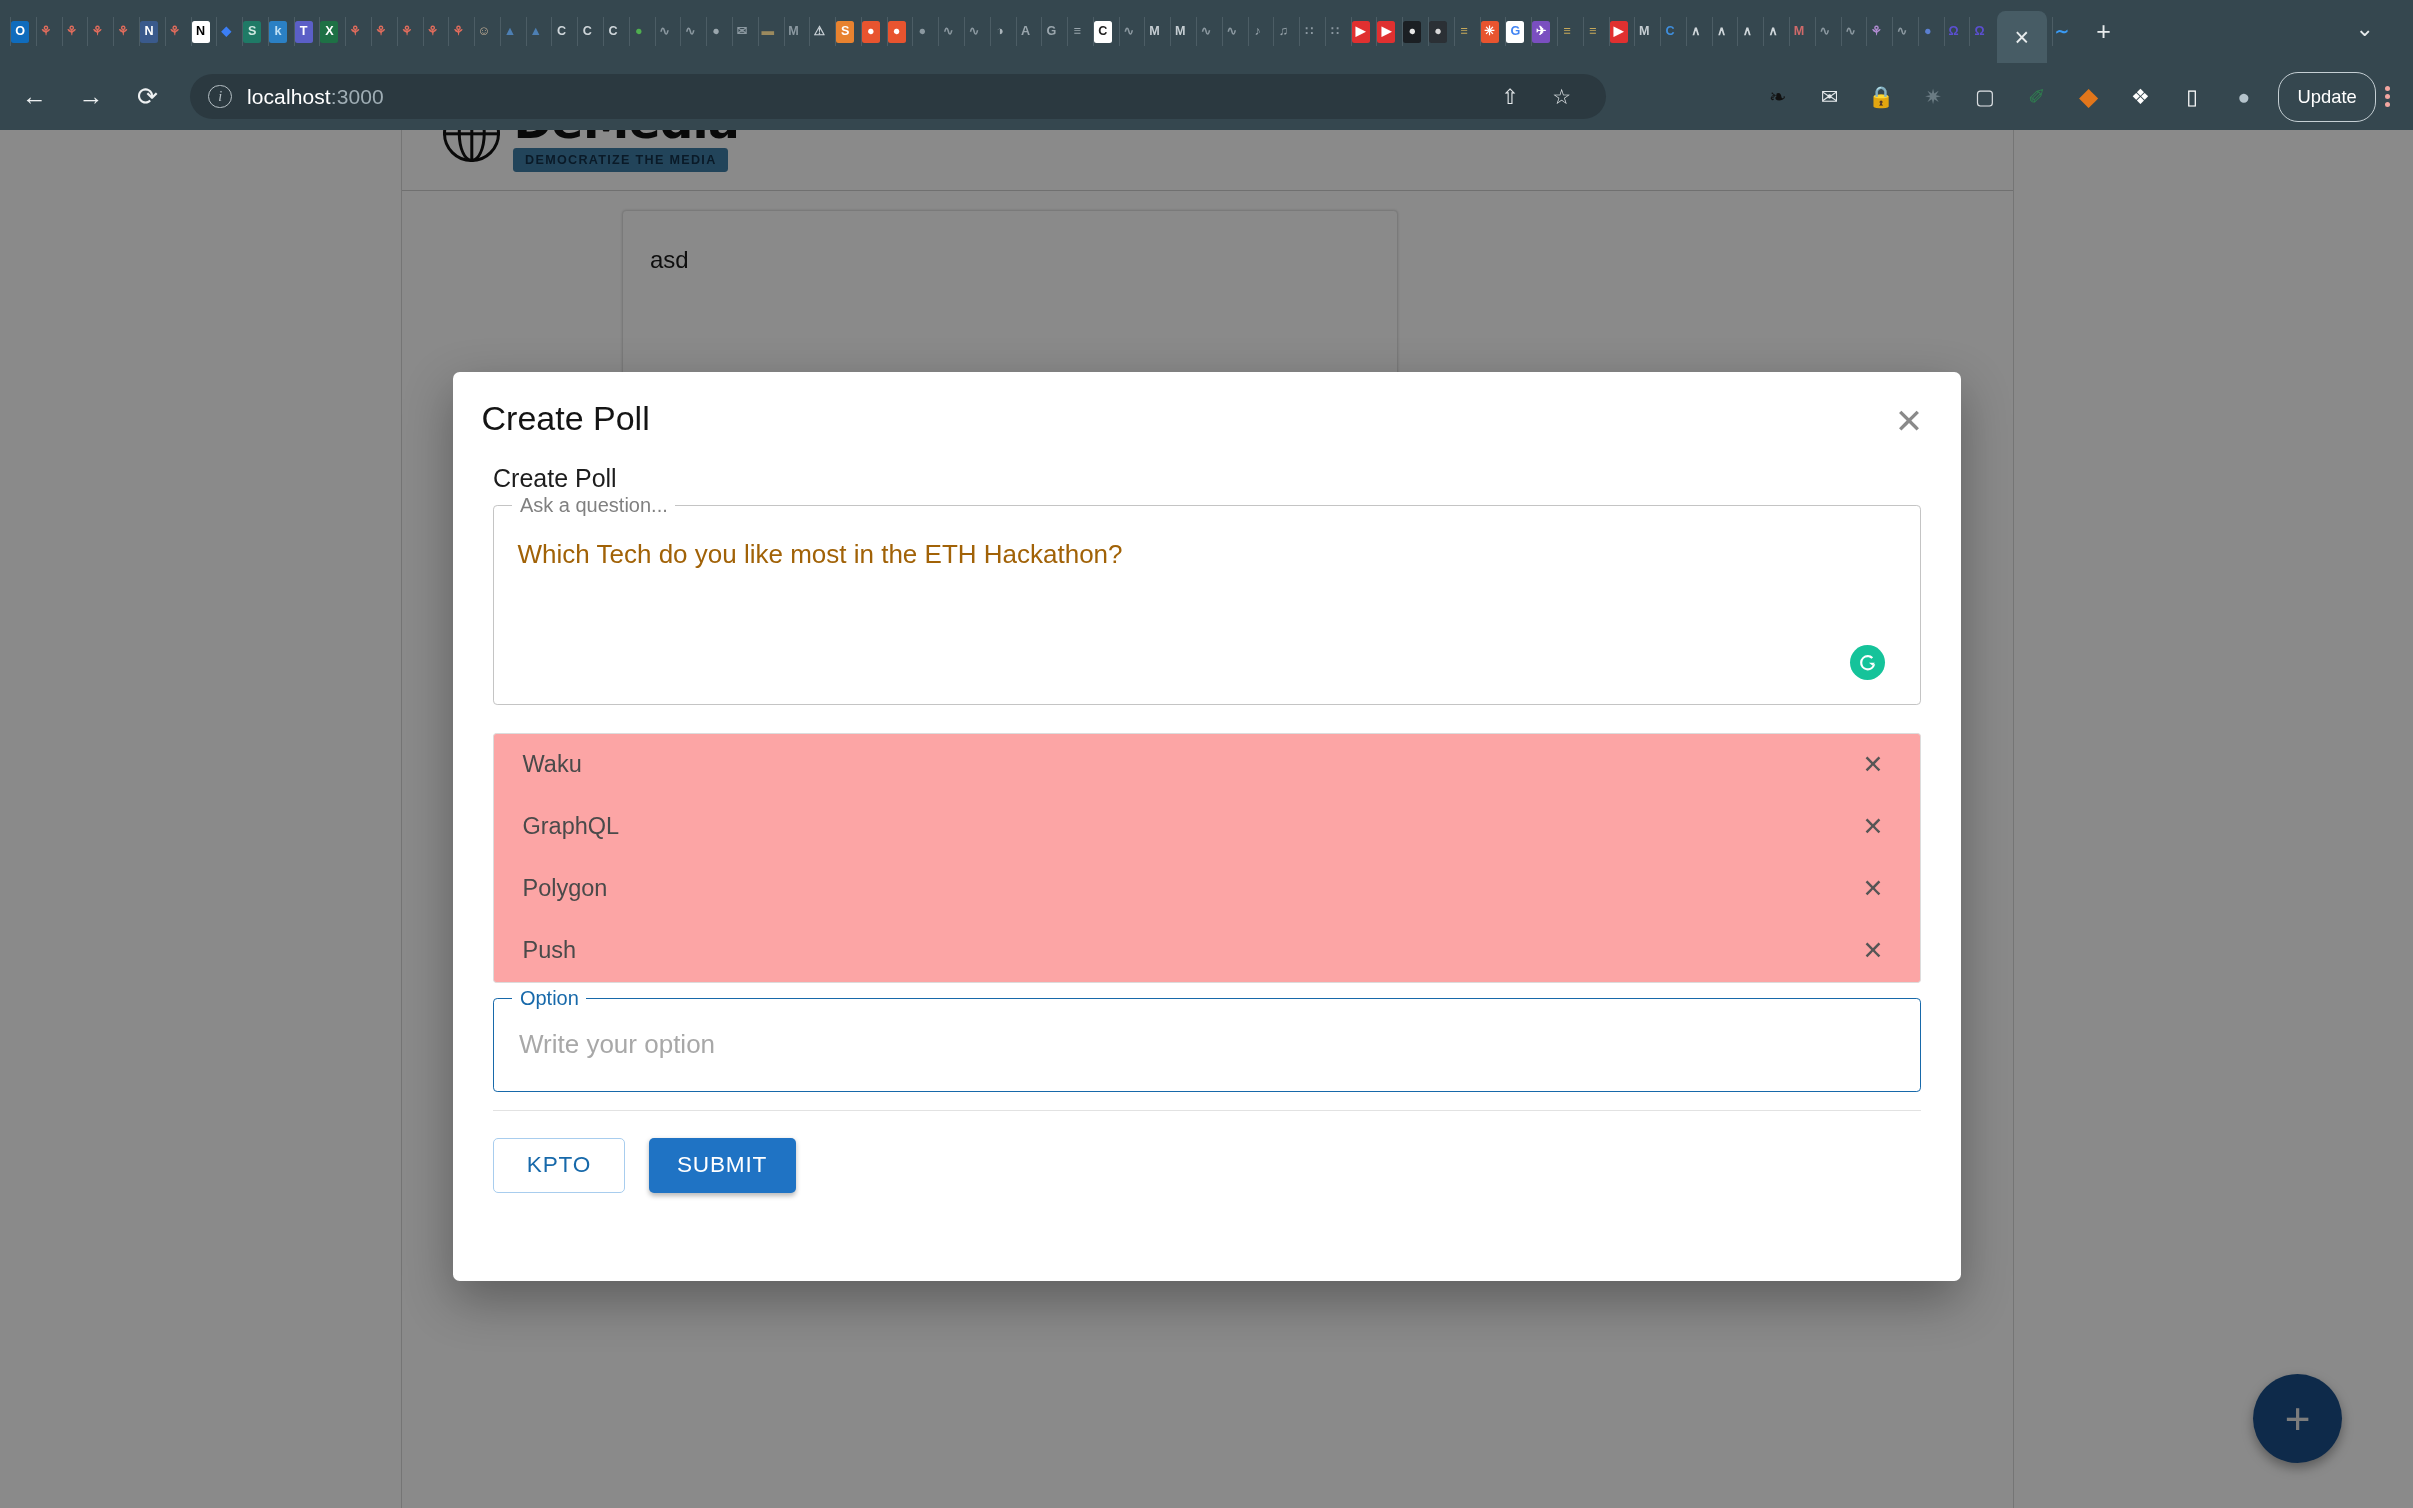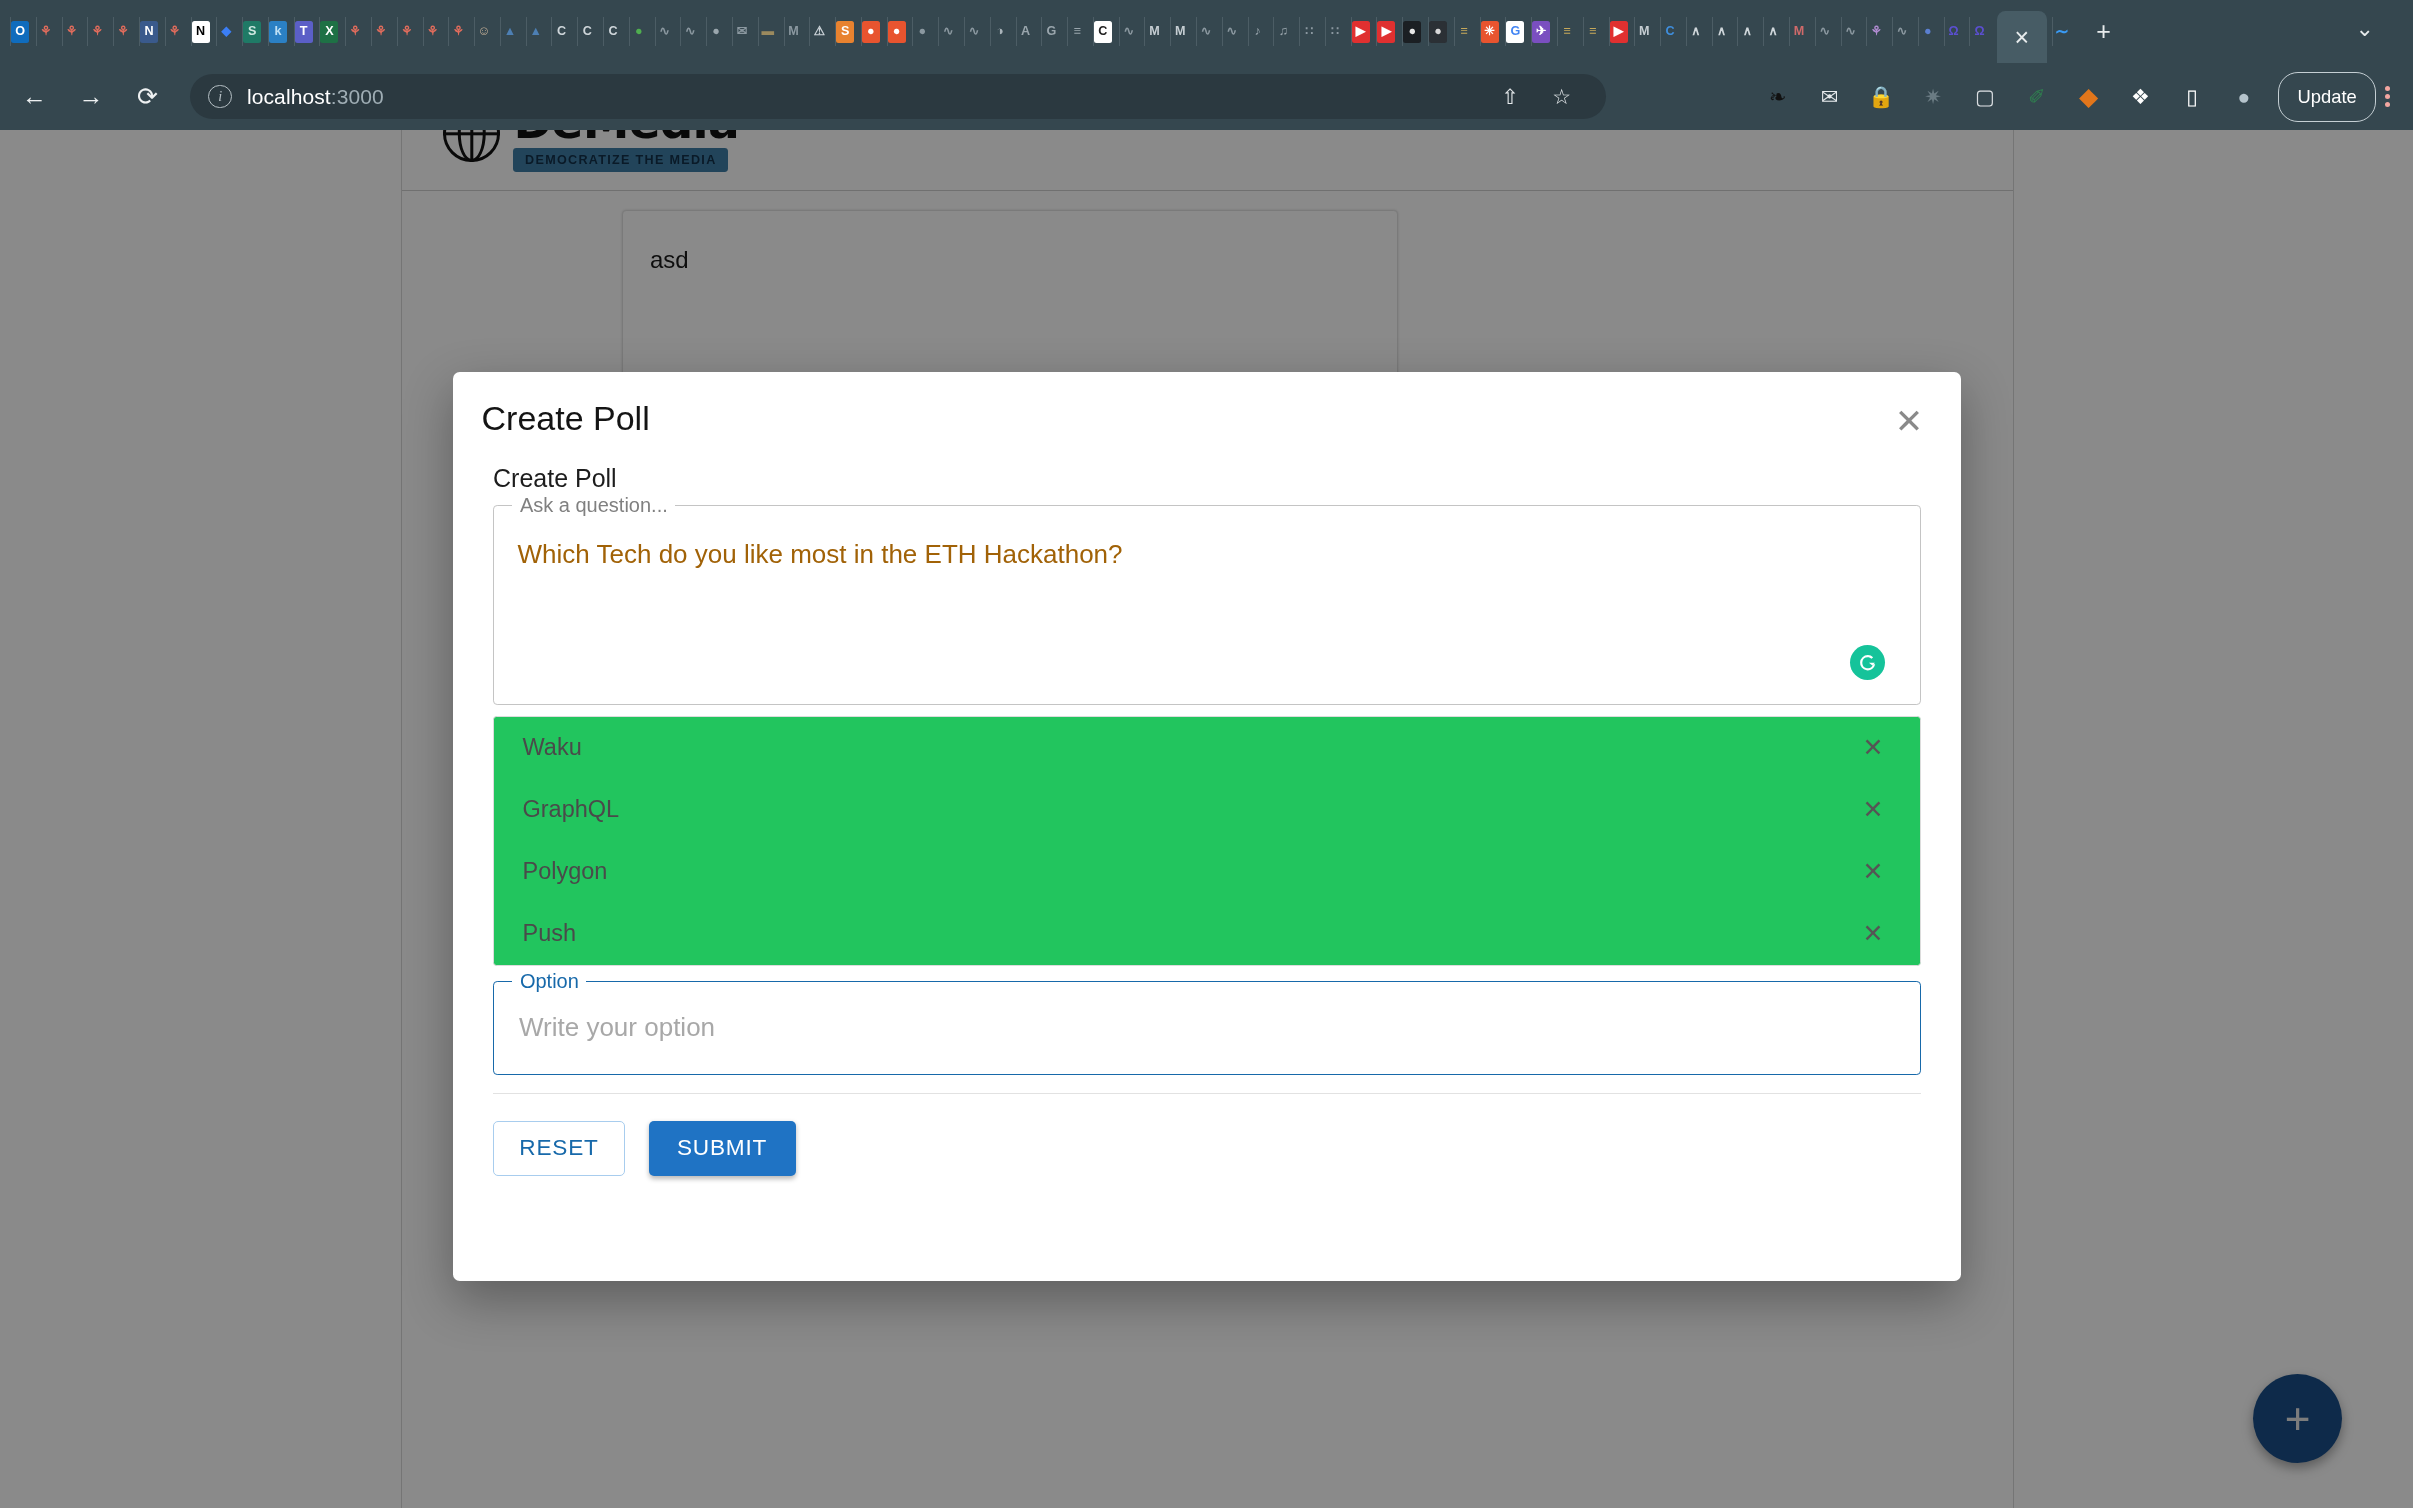--- a/index.html
+++ b/index.html
@@ -216,23 +216,23 @@
     padding: 32px 23.5px 0 23.5px; font-size: 26px; color: #a16207; line-height: 1.3;
   }
   #grammarly-icon {
     position: absolute; right: 35px; bottom: 23.5px;
     width: 35px; height: 35px; border-radius: 50%;
     background: #15c39a; display: flex; align-items: center; justify-content: center;
   }
   #grammarly-icon svg { display: block; }
 
   #options-box {
-    margin-top: 11px;
+    margin-top: 28px;
     border: 0.8px solid #dcdcdc; border-radius: 3.4px;
-    background: #22c55e;
+    background: #fca5a5;
   }
   .option-row {
     height: 62px; display: flex; align-items: center;
     padding: 0 28.5px 0 28.5px; justify-content: space-between;
   }
   .option-label { font-size: 23.5px; color: #4a4a4a; }
   .option-remove {
     width: 37px; height: 37px; background: transparent; border: none;
     color: #555; font-size: 25px; line-height: 1; font-weight: 300;
     display: flex; align-items: center; justify-content: center;
@@ -639,19 +639,19 @@
     </div>
 
     <div class="fieldset" id="option-fieldset">
       <span class="legend">Option</span>
       <div id="option-input-text">Write your option</div>
     </div>
 
     <div id="modal-divider"></div>
 
     <div id="modal-actions">
-      <button id="reset-btn">RESET</button>
+      <button id="reset-btn">KPTO</button>
       <button id="submit-btn">SUBMIT</button>
     </div>
 
   </div>
 </div>
 
 
 </body></html>

